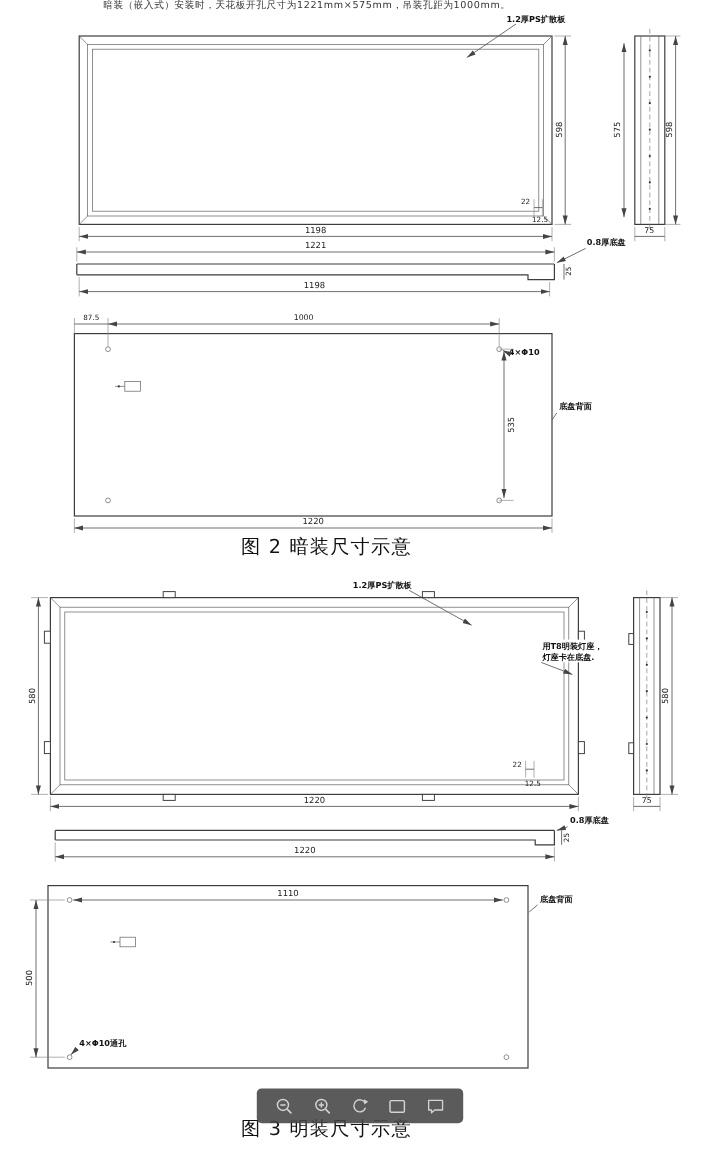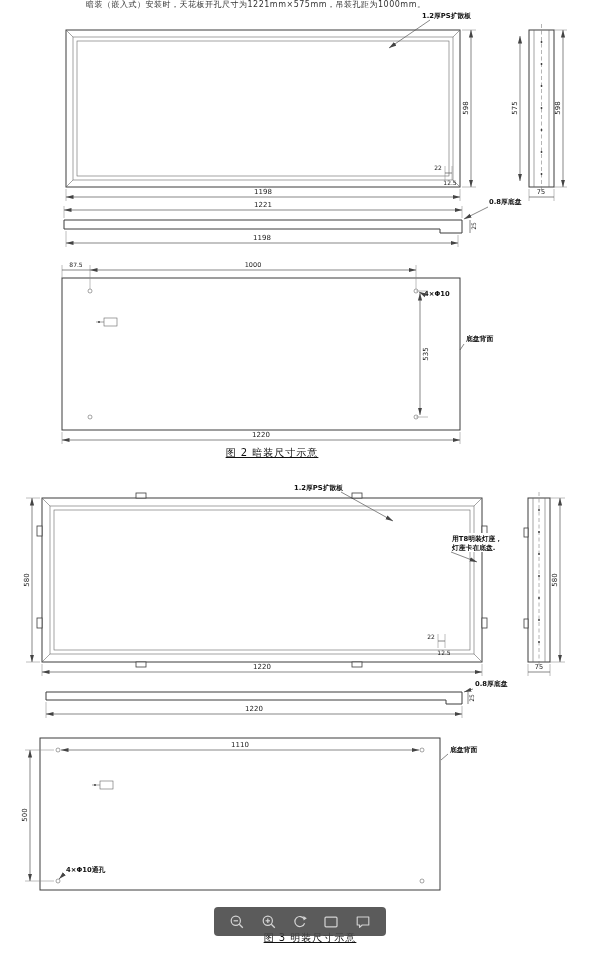--- a/index.html
+++ b/index.html
@@ -14,24 +14,24 @@
   .t7{font-size:7px;}
   .t65{font-size:6.5px;}
   .t6{font-size:6px;}
   .lbl{font-size:6.8px;font-weight:bold;fill:#111;}
   .ln{stroke:#3c3c3c;stroke-width:1;fill:none;}
   .lt{stroke:#666;stroke-width:.6;fill:none;}
   .dim{stroke:#555;stroke-width:.7;fill:none;}
   .ext{stroke:#888;stroke-width:.55;fill:none;}
   .cl{stroke:#777;stroke-width:.55;stroke-dasharray:4 2.5;fill:none;}
   .tab{stroke:#3c3c3c;stroke-width:.8;fill:#fff;}
-  .cap{position:absolute;left:0;width:544px;text-align:center;font-size:10px;
-       color:#111;letter-spacing:1px;text-decoration:underline;}
+  .cap{position:absolute;left:0;width:544px;text-align:center;font-size:16px;
+       color:#111;letter-spacing:1px;}
   #cap2{top:446px;}
-  #cap3{top:931px;margin-left:38px;}
+  #cap3{top:931px;}
   .toolbar{position:absolute;left:214px;top:907px;width:172px;height:29px;
            background:rgba(68,68,68,.88);border-radius:4px;display:flex;
            align-items:center;justify-content:space-evenly;z-index:5;}
   .tb-btn{width:16px;height:16px;display:inline-flex;align-items:center;
           justify-content:center;cursor:pointer;}
 </style>
 </head>
 <body>
 
 <div class="page">

